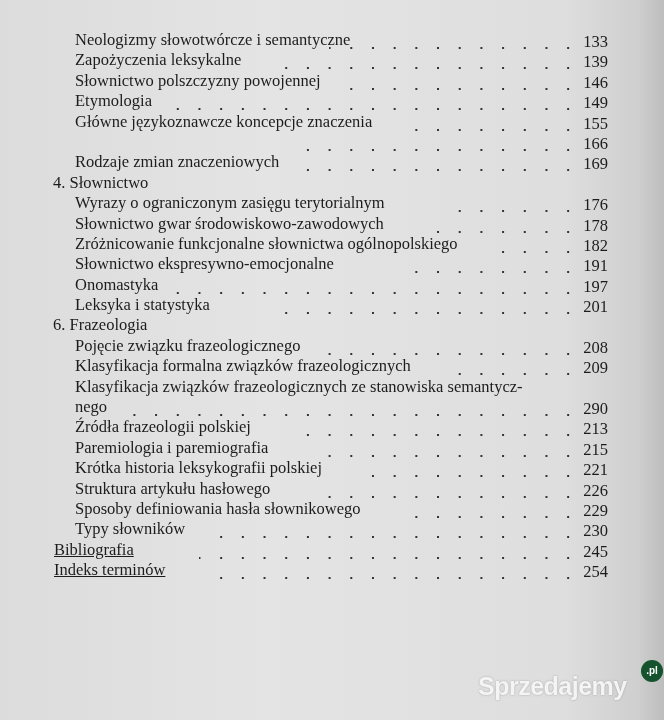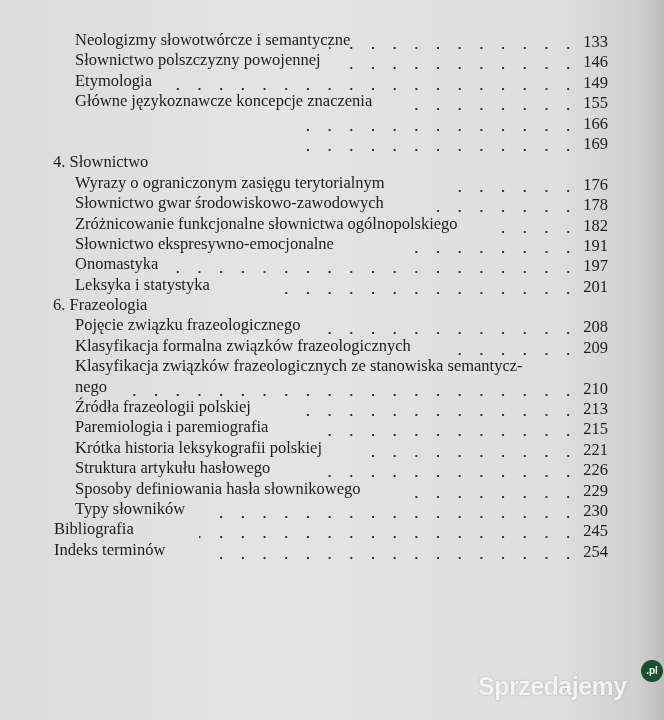--- a/index.html
+++ b/index.html
@@ -15,21 +15,21 @@
     position: relative; height: 20.4px; font-size: 16.5px; line-height: 20.4px;
     white-space: nowrap;
   }
   .row .label { position: absolute; top: 0; background: transparent; }
   .row .num { position: absolute; right: 56px; top: 2px; text-align: right; width: 40px; }
   .row .dots {
     position: absolute; top: 4px; right: 85px; height: 16px;
     background-image: radial-gradient(circle, #333 1.1px, transparent 1.4px);
     background-size: 21.7px 16px; background-position: right 6px;
   }
-  .lvl0 .label { left: 54px; }
+  .lvl0 .label { left: 54px; text-decoration: underline; }
   .lvl1 .label { left: 53px; }
   .lvl2 .label { left: 75px; }
   .watermark {
     position: absolute; left: 478px; top: 672px; font-family: Liberation Sans, sans-serif;
     font-weight: bold; font-size: 25px; color: #f4f4f4; letter-spacing: -0.5px;
     text-shadow: 0 0 2px rgba(120,120,120,0.6);
   }
   .watermark .pl {
     position: absolute; left: 163px; top: -12px; width: 22px; height: 22px; border-radius: 50%;
     background: #14532d; color: #fff; font-size: 10px; line-height: 22px; text-align: center;
@@ -40,39 +40,45 @@
 <body>
 
 <div class="page">
   <div class="toc" id="toc">
       <div class="row lvl2">
         <span class="label">Neologizmy słowotwórcze i semantyczne</span>
         <span class="dots" style="width: 250px;"></span>
         <span class="num">133</span>
       </div>
       <div class="row lvl2">
+        <span class="label">Zapożyczenia leksykalne</span>
+        <span class="dots" style="width: 300px;"></span>
+        <span class="num">139</span>
+      </div>
+      <div class="row lvl2">
         <span class="label">Słownictwo polszczyzny powojennej</span>
         <span class="dots" style="width: 230px;"></span>
         <span class="num">146</span>
       </div>
       <div class="row lvl2">
         <span class="label">Etymologia</span>
         <span class="dots" style="width: 420px;"></span>
         <span class="num">149</span>
       </div>
       <div class="row lvl2">
         <span class="label">Główne językoznawcze koncepcje znaczenia</span>
         <span class="dots" style="width: 180px;"></span>
         <span class="num">155</span>
       </div>
       <div class="row lvl2">
         <span class="dots" style="width: 290px;"></span>
         <span class="num">166</span>
       </div>
       <div class="row lvl2">
+        <span class="label">Rodzaje zmian znaczeniowych</span>
         <span class="dots" style="width: 280px;"></span>
         <span class="num">169</span>
       </div>
       <div class="row lvl1">
         <span class="label">4. Słownictwo</span>
       </div>
       <div class="row lvl2">
         <span class="label">Wyrazy o ograniczonym zasięgu terytorialnym</span>
         <span class="dots" style="width: 130px;"></span>
         <span class="num">176</span>
@@ -114,21 +120,21 @@
         <span class="label">Klasyfikacja formalna związków frazeologicznych</span>
         <span class="dots" style="width: 130px;"></span>
         <span class="num">209</span>
       </div>
       <div class="row lvl2">
         <span class="label">Klasyfikacja związków frazeologicznych ze stanowiska semantycz-</span>
       </div>
       <div class="row lvl2">
         <span class="label">nego</span>
         <span class="dots" style="width: 450px;"></span>
-        <span class="num">210</span>
+        <span class="num">290</span>
       </div>
       <div class="row lvl2">
         <span class="label">Źródła frazeologii polskiej</span>
         <span class="dots" style="width: 280px;"></span>
         <span class="num">213</span>
       </div>
       <div class="row lvl2">
         <span class="label">Paremiologia i paremiografia</span>
         <span class="dots" style="width: 260px;"></span>
         <span class="num">215</span>

